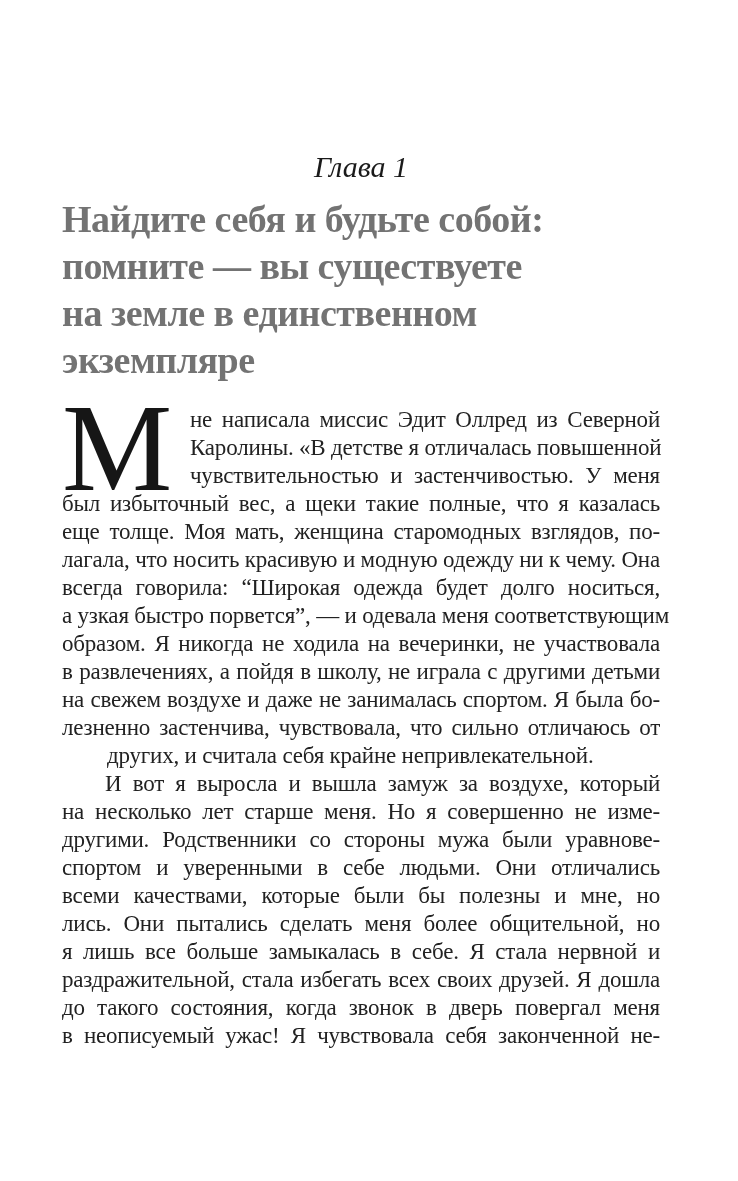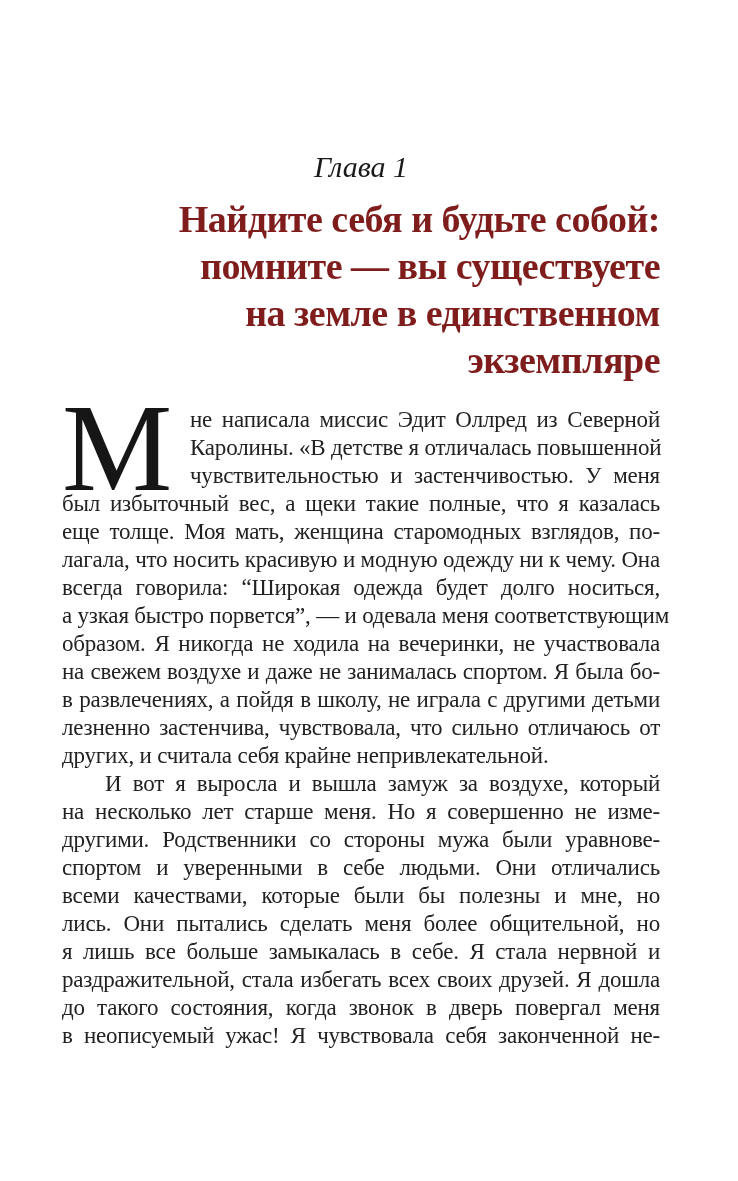--- a/index.html
+++ b/index.html
@@ -27,45 +27,46 @@
     margin: 0;
     text-align: center;
     font-style: italic;
     font-weight: normal;
     font-size: 30px;
     line-height: 34px;
     color: #1a1a1a;
   }
   .chapter-title {
     margin: 12px 0 0 0;
-    text-align: right;
+    text-align: left;
     font-weight: bold;
     font-size: 38px;
     line-height: 47px;
     letter-spacing: -0.5px;
-    color: #7f1d1d;
+    color: #737373;
   }
   .body-text {
     margin-top: 22px;
     font-size: 23px;
     line-height: 28px;
     letter-spacing: -0.2px;
     color: #222222;
   }
   .para {
     margin: 0;
   }
   .bline {
     height: 28px;
     text-align: justify;
     text-align-last: justify;
     white-space: nowrap;
   }
   .bline.para-end {
     text-align-last: left;
+    margin-left: 45px;
   }
   .bline.indent {
     text-indent: 43px;
   }
   .dropcap {
     float: left;
     width: 112px;
     height: 83px;
     margin: 1px 16px 0 0;
     font-size: 124px;
@@ -95,22 +96,22 @@
         <span class="dropcap">М</span>
         <div class="bline">не написала миссис Эдит Оллред из Северной</div>
         <div class="bline">Каролины. «В детстве я отличалась повышенной</div>
         <div class="bline">чувствительностью и застенчивостью. У меня</div>
         <div class="bline">был избыточный вес, а щеки такие полные, что я казалась</div>
         <div class="bline">еще толще. Моя мать, женщина старомодных взглядов, по-</div>
         <div class="bline">лагала, что носить красивую и модную одежду ни к чему. Она</div>
         <div class="bline">всегда говорила: “Широкая одежда будет долго носиться,</div>
         <div class="bline">а узкая быстро порвется”, — и одевала меня соответствующим</div>
         <div class="bline">образом. Я никогда не ходила на вечеринки, не участвовала</div>
+        <div class="bline">в развлечениях, а пойдя в школу, не играла с другими детьми</div>
         <div class="bline">на свежем воздухе и даже не занималась спортом. Я была бо-</div>
-        <div class="bline">в развлечениях, а пойдя в школу, не играла с другими детьми</div>
         <div class="bline">лезненно застенчива, чувствовала, что сильно отличаюсь от</div>
         <div class="bline para-end">других, и считала себя крайне непривлекательной.</div>
       </div>
 
       <div class="para">
         <div class="bline indent">И вот я выросла и вышла замуж за воздухе, который</div>
         <div class="bline">на несколько лет старше меня. Но я совершенно не изме-</div>
         <div class="bline">другими. Родственники со стороны мужа были уравнове-</div>
         <div class="bline">спортом и уверенными в себе людьми. Они отличались</div>
         <div class="bline">всеми качествами, которые были бы полезны и мне, но</div>

